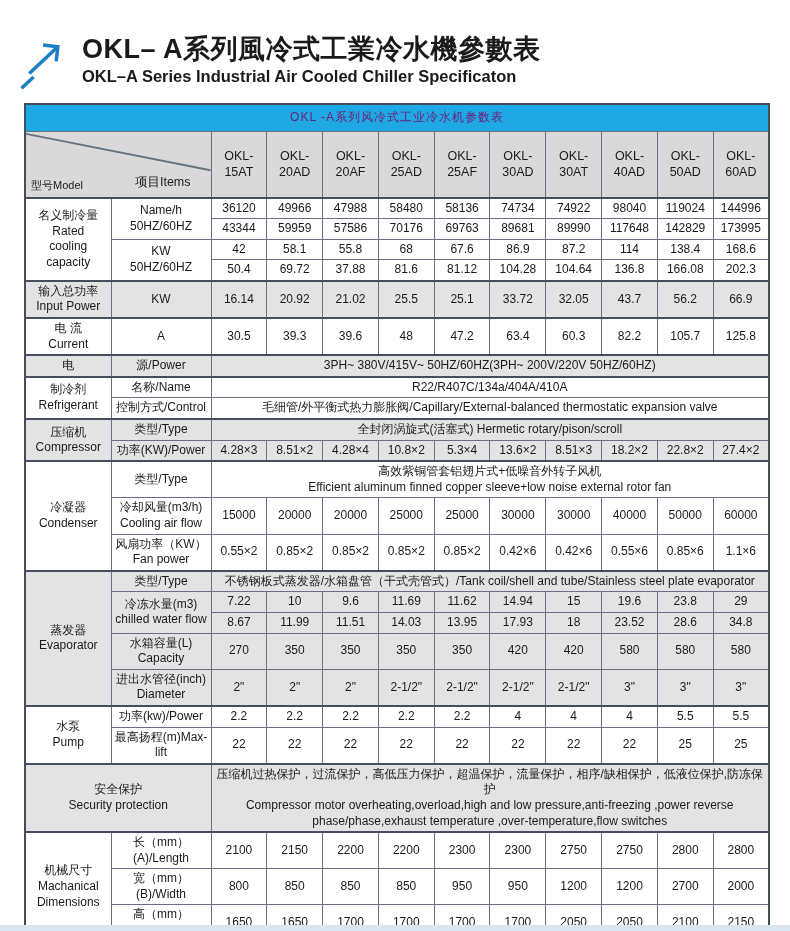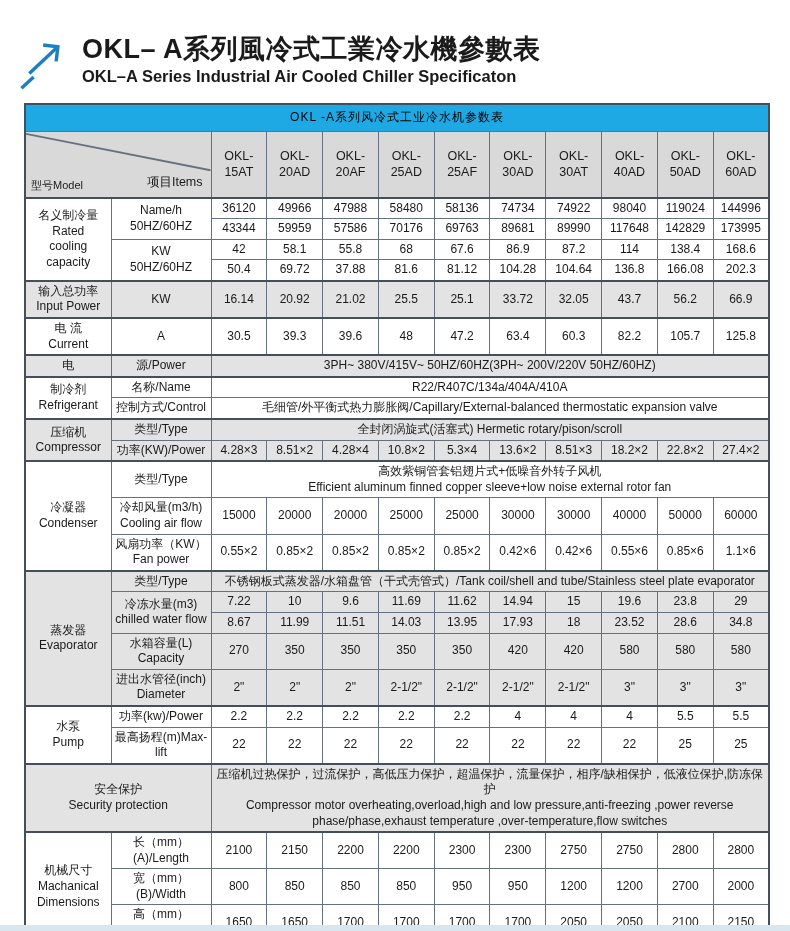--- a/index.html
+++ b/index.html
@@ -33,28 +33,28 @@
   col.c-lbl{width:86px;}
   col.c-itm{width:100px;}
   col.c-val{width:55.8px;}
   .spec th,.spec td{
     border:1px solid var(--border);
     font-weight:400;text-align:center;vertical-align:middle;
     font-size:12px;line-height:1.3;padding:2px 1px;
     white-space:pre-line;word-wrap:break-word;
   }
   .titlebar{
-    background:var(--accent);color:#000000;
+    background:var(--accent);color:#701a75;
     font-size:17px;height:27px;padding:2px;
     border:1px solid var(--heavy);letter-spacing:1px;
   }
   tr.modelrow th{background:var(--headbg);height:34px;font-size:12.5px;}
   th.corner{position:relative;padding:0;}
   th.corner .crn-model{position:absolute;left:5px;bottom:4px;font-size:11px;}
-  th.corner .crn-items{position:absolute;right:8px;bottom:6px;font-size:12.5px;}
+  th.corner .crn-items{position:absolute;right:20px;bottom:6px;font-size:12.5px;}
   th.corner svg{position:absolute;left:0;top:0;width:100%;height:100%;}
   tr.shaded>th,tr.shaded>td{background:var(--shade);}
   tr.group-start>th,tr.group-start>td{border-top:2px solid var(--heavy);}
   .spec td.val{height:19px;}
   .spec td.span-cell{padding:2px 4px;}
   
   .bottom-strip{position:absolute;left:0;right:0;bottom:0;height:6px;background:var(--strip);}
 </style>
 </head>
 <body>

